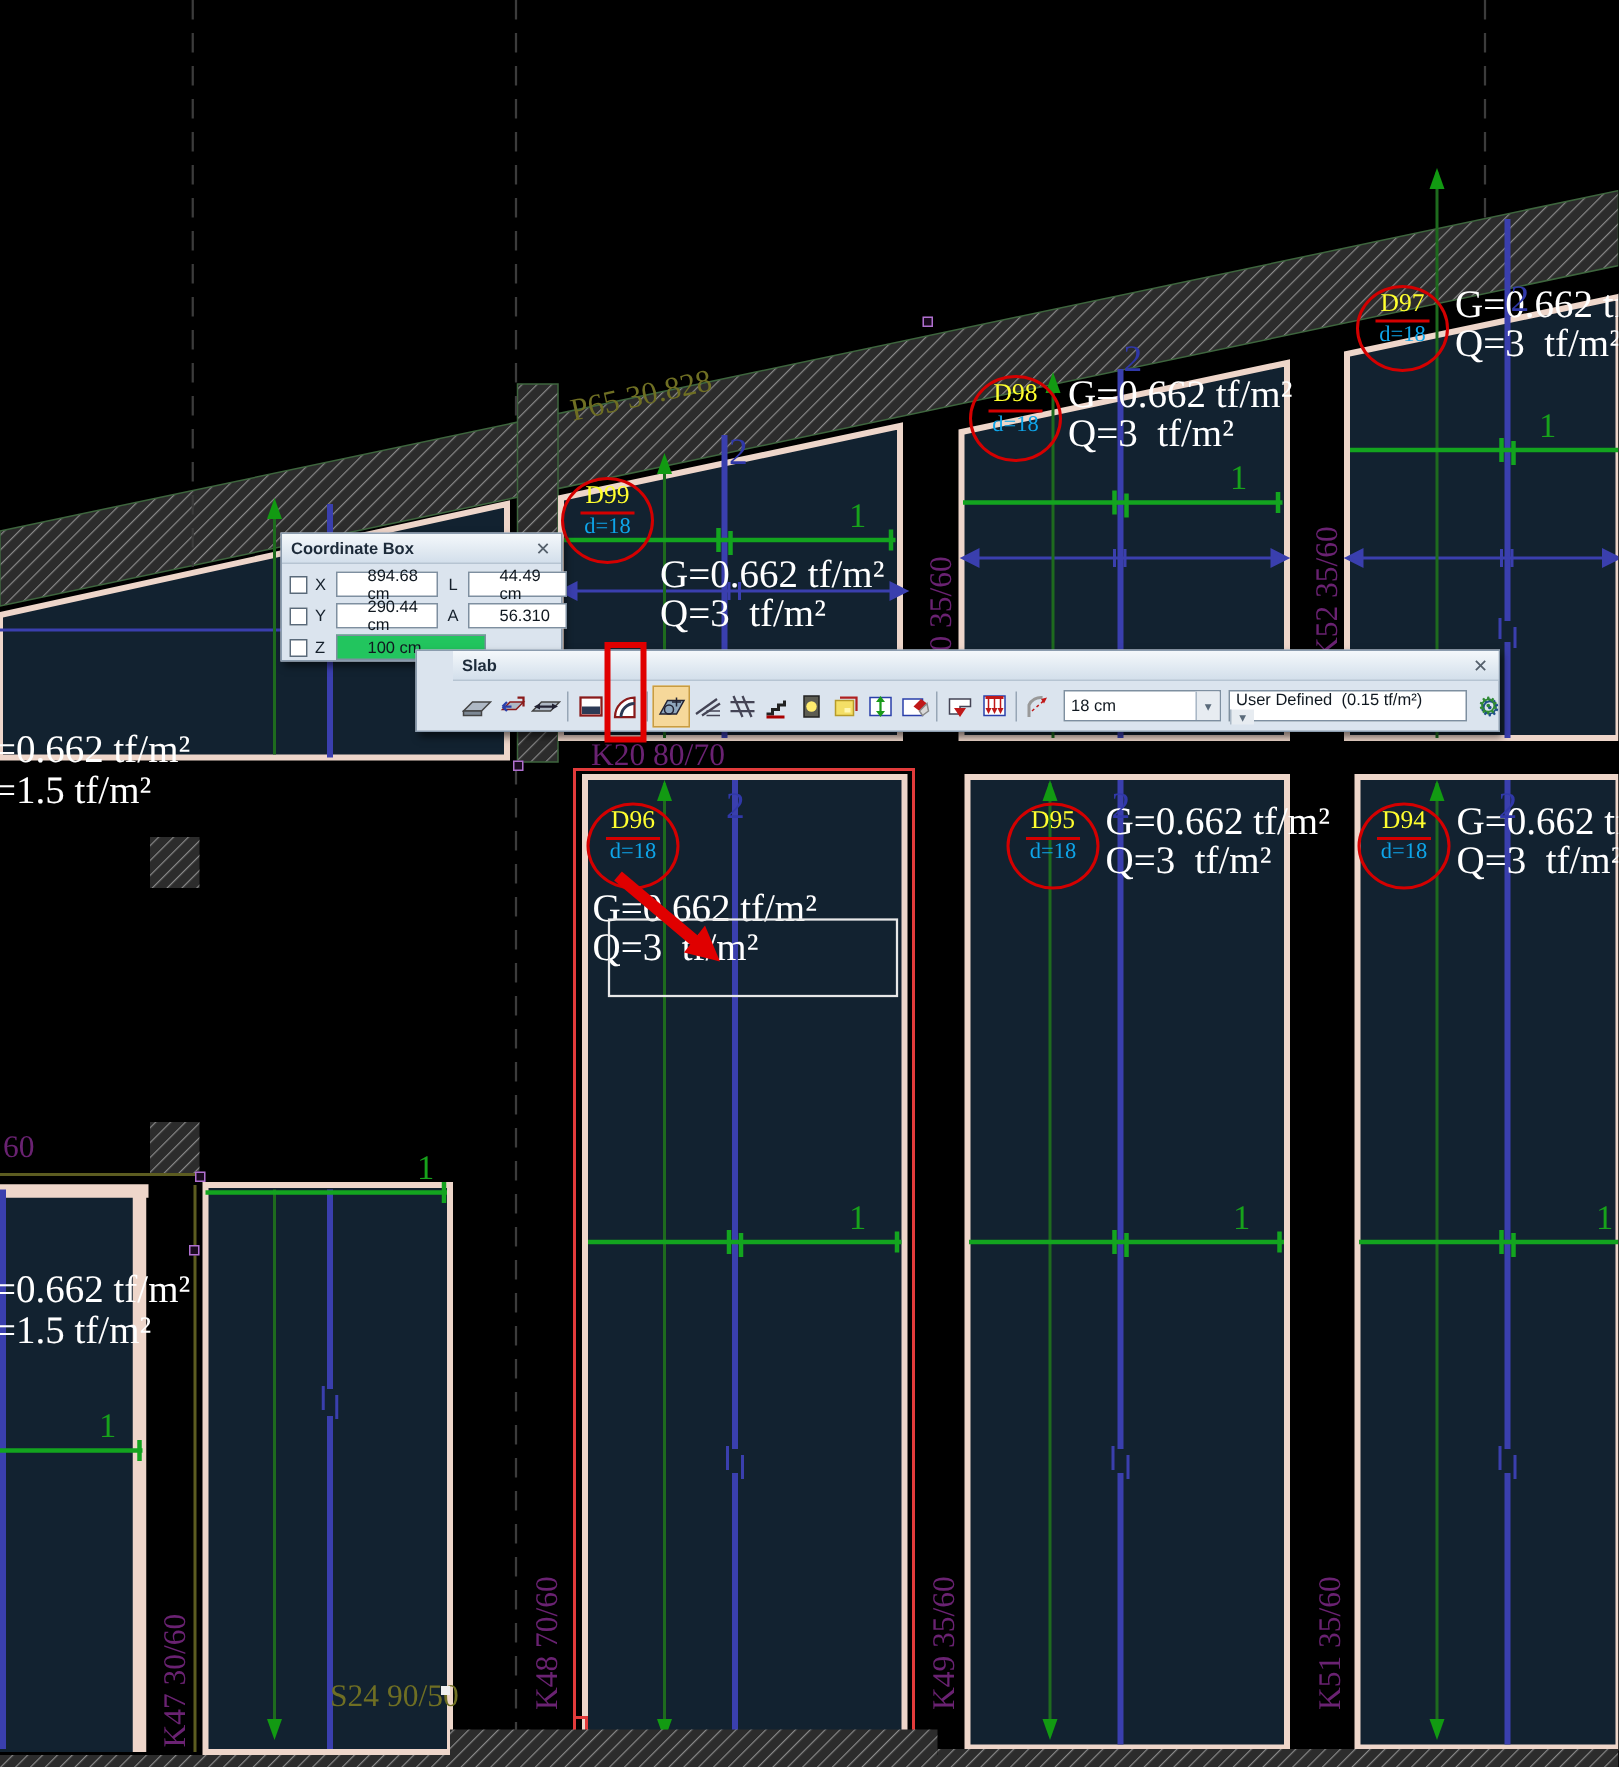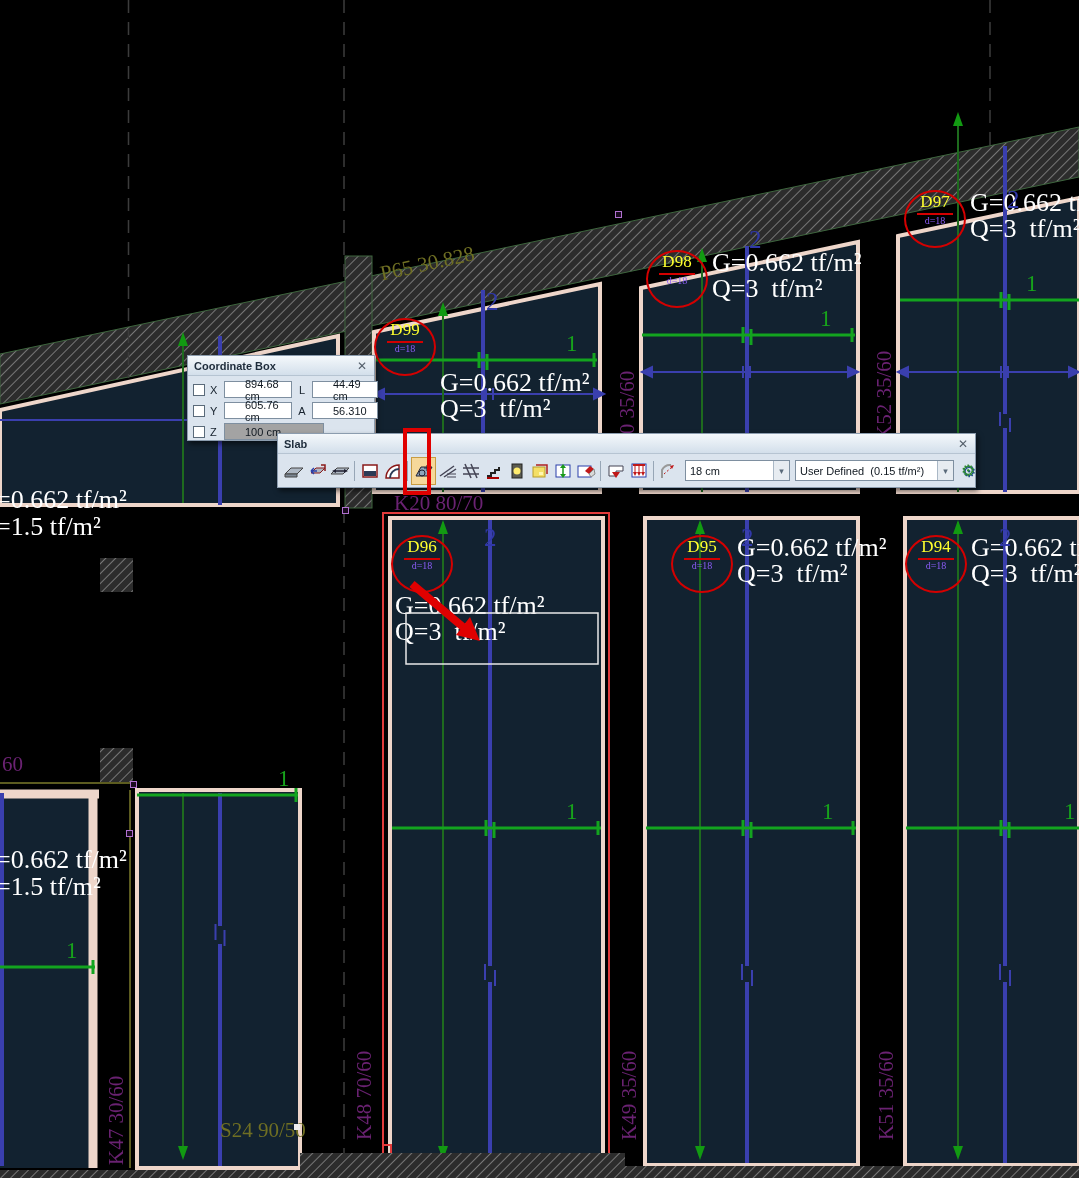--- a/index.html
+++ b/index.html
@@ -11,38 +11,38 @@
   .loadtxt{color:#ffffff;font-size:26px;}
   .m1{position:absolute;color:#17a21b;font-size:23px;}
   .m2{position:absolute;color:#3038a8;font-size:25px;}
   .beam{position:absolute;color:#6a2272;font-size:21px;white-space:pre;}
   .beam.vert{transform:rotate(-90deg);transform-origin:0 0;}
   .olive{position:absolute;color:#6f6f23;font-size:21px;white-space:pre;}
   .slab-label{position:absolute;display:flex;align-items:flex-start;}
   .badge{width:58px;height:54px;border:2px solid #d40000;border-radius:50%;
          display:flex;flex-direction:column;align-items:center;justify-content:flex-start;flex:0 0 auto;}
   .sid{color:#ffff2e;font-size:17px;border-bottom:2px solid #d40000;padding:0 3px 1px 3px;}
-  .sdep{color:#8b5cf6;font-size:10px;}
+  .sdep{color:#0ea5e9;font-size:15px;}
   .loads{margin-left:4px;color:#fff;font-size:26px;line-height:1.0;white-space:pre;}
   .grip{position:absolute;width:5px;height:5px;border:1px solid #b070d0;background:#1a0a1f;}
   .gripw{position:absolute;width:6px;height:6px;background:#efefef;}
   
   .win{position:absolute;background:#dbe4ee;border:1px solid #8b9cae;
        box-shadow:2px 3px 5px rgba(0,0,0,.55);font-family:"Liberation Sans",sans-serif;}
   .win-title{height:18px;display:flex;align-items:center;justify-content:space-between;
        padding:1px 5px 0 6px;background:linear-gradient(#f4f8fb,#d3dfeb);
        border-bottom:1px solid #b6c4d2;font-size:11px;font-weight:bold;color:#1d2b3a;}
   .win-close{font-weight:normal;color:#55606c;font-size:12px;cursor:default;padding:0 2px;}
   .cb-body{display:grid;grid-template-columns:15px 12px 68px 16px 66px;
        grid-auto-rows:21px;align-items:center;padding:3px 4px 2px 5px;column-gap:2px;}
   .chk{width:10px;height:10px;border:1px solid #5a6a7a;background:#fff;}
   .cb-lab{font-size:11px;color:#15202c;}
   .field{height:15px;border:1px solid #7e8fa0;background:#fff;font-size:11px;
        color:#101820;padding:0 20px;display:flex;align-items:center;}
-  .field.gray{background:#a3a3a3;text-align:right;}
+  .field.gray{background:#22c55e;text-align:right;}
   
   .tb-row{height:33px;display:flex;align-items:center;padding-left:4px;overflow:hidden;}
   .tbtn{width:23px;height:26px;display:flex;align-items:center;justify-content:center;flex:0 0 auto;}
   .tbtn.hl{background:#f6d89a;border:1px solid #c89c42;}
   .tsep{width:1px;height:20px;background:#97a6b6;margin:0 3px;flex:0 0 auto;}
   .combo{display:flex;height:19px;border:1px solid #7e8fa0;background:#fff;margin-left:5px;flex:0 0 auto;}
   .combo .cv{font-size:11px;color:#101820;padding:0 4px;display:flex;align-items:center;white-space:pre;}
   .combo .cd{width:15px;background:#e7ecf1;border-left:1px solid #aab8c6;display:flex;
        align-items:center;justify-content:center;font-size:9px;color:#5a6a7a;}
   .gears{margin-left:7px;font-size:16px;color:#2f8a34;text-shadow:1px 1px 0 #1f4f8a;}
@@ -293,33 +293,33 @@
     </div>
     <div class="cb-body">
       <div class="chk"></div>
       <span class="cb-lab">X</span>
       <div class="field">894.68 cm</div>
       <span class="cb-lab" style="text-align:center;">L</span>
       <div class="field">44.49 cm</div>
 
       <div class="chk"></div>
       <span class="cb-lab">Y</span>
-      <div class="field">605.76 cm</div>
+      <div class="field">290.44 cm</div>
       <span class="cb-lab" style="text-align:center;">A</span>
       <div class="field">56.310</div>
 
       <div class="chk"></div>
       <span class="cb-lab">Z</span>
       <div class="field gray" style="width:58px;">100 cm</div>
       <span></span>
         <span></span>
     </div>
   </div>
 
-  <div class="win" style="left:277px;top:433px;width:697px;height:53px;">
+  <div class="win" style="left:277px;top:433px;width:697px;height:53px;padding-left:24px;">
     <div class="win-title">
       <span>Slab</span>
       <span class="win-close">✕</span>
     </div>
     <div class="tb-row">
       <div class="tbtn">
         <svg width="20" height="18">
             <polygon points="1,12 7,6 19,6 13,12" fill="#aeb8c4" stroke="#444"></polygon>
             <polygon points="1,12 13,12 13,15 1,15" fill="#7d8894" stroke="#444"></polygon>
           </svg>
@@ -439,21 +439,21 @@
         <svg width="20" height="18">
             <path d="M3,16 L3,8 A9,9 0 0 1 12,3" fill="none" stroke="#999" stroke-width="2"></path>
             <line x1="5" y1="12" x2="13" y2="5" stroke="#c01818" stroke-dasharray="2 2"></line>
             <polygon points="15,3 11,4 13,7" fill="#c01818"></polygon>
           </svg>
       </div>
       <div class="combo" style="width:103px;">
         <div class="cv" style="flex:1;">18 cm</div>
         <div class="cd">▾</div>
       </div>
-      <div class="combo" style="width:157px;">
+      <div class="combo" style="width:157px;flex-direction:column;">
         <div class="cv" style="flex:1;">User Defined  (0.15 tf/m²)</div>
         <div class="cd">▾</div>
       </div>
       <span class="gears">⚙</span>
     </div>
   </div>
 
   <svg class="layer" width="1079" height="1178" style="z-index:12;">
     <rect x="406" y="613" width="192" height="51" fill="none" stroke="#e8e8e8" stroke-width="1.5"></rect>
     <rect x="405" y="430" width="24" height="63" fill="none" stroke="#e00000" stroke-width="4"></rect>

